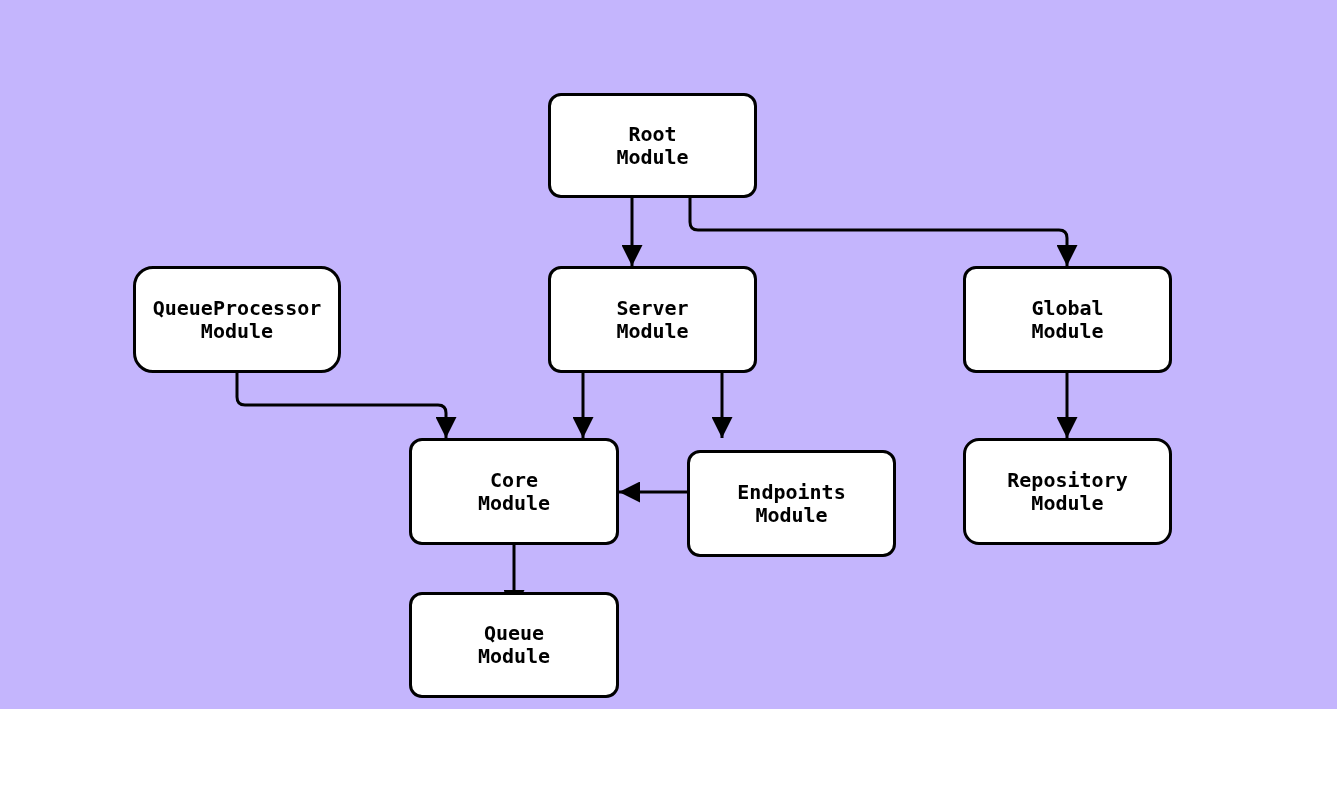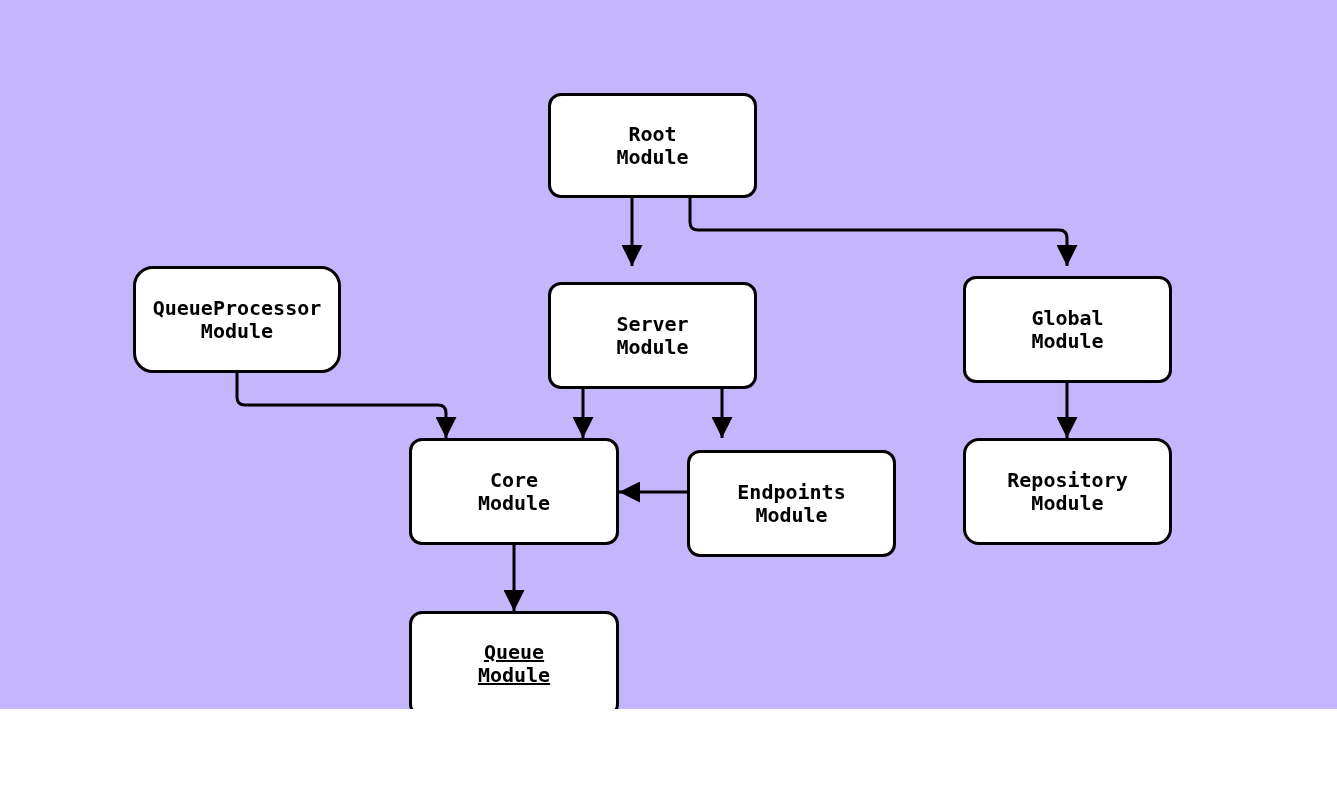--- a/index.html
+++ b/index.html
@@ -41,26 +41,26 @@
     font-weight: bold;
     font-size: 20px;
     line-height: 23px;
     color: #000000;
     text-align: center;
     white-space: pre-line;
   }
   
   #n-root        { left: 548px; top:  93px; width: 209px; height: 105px; }
   #n-queueproc   { left: 133px; top: 266px; width: 208px; height: 107px; border-radius: 20px; }
-  #n-server      { left: 548px; top: 266px; width: 209px; height: 107px; margin-top: 16px; }
-  #n-global      { left: 963px; top: 276px; width: 209px; height: 107px; }
+  #n-server      { left: 548px; top: 266px; width: 209px; height: 107px; }
+  #n-global      { left: 963px; top: 266px; width: 209px; height: 107px; }
   #n-core        { left: 409px; top: 438px; width: 210px; height: 107px; }
   #n-endpoints   { left: 687px; top: 450px; width: 209px; height: 107px; }
   #n-repository  { left: 963px; top: 438px; width: 209px; height: 107px; border-radius: 16px; }
-  #n-queue       { left: 409px; top: 611px; width: 210px; height: 106px; text-decoration: underline; }
+  #n-queue       { left: 409px; top: 592px; width: 210px; height: 106px; }
 </style>
 </head>
 <body>
 
 <div class="canvas">
 
   <svg class="edges" width="1337" height="809" viewBox="0 0 1337 809">
     <defs>
       <marker id="arrow" viewBox="0 0 10 10" refX="10" refY="5" markerWidth="7" markerHeight="7" orient="auto-start-reverse">
         <path d="M 0 0 L 10 5 L 0 10 z" fill="#000000"></path>

